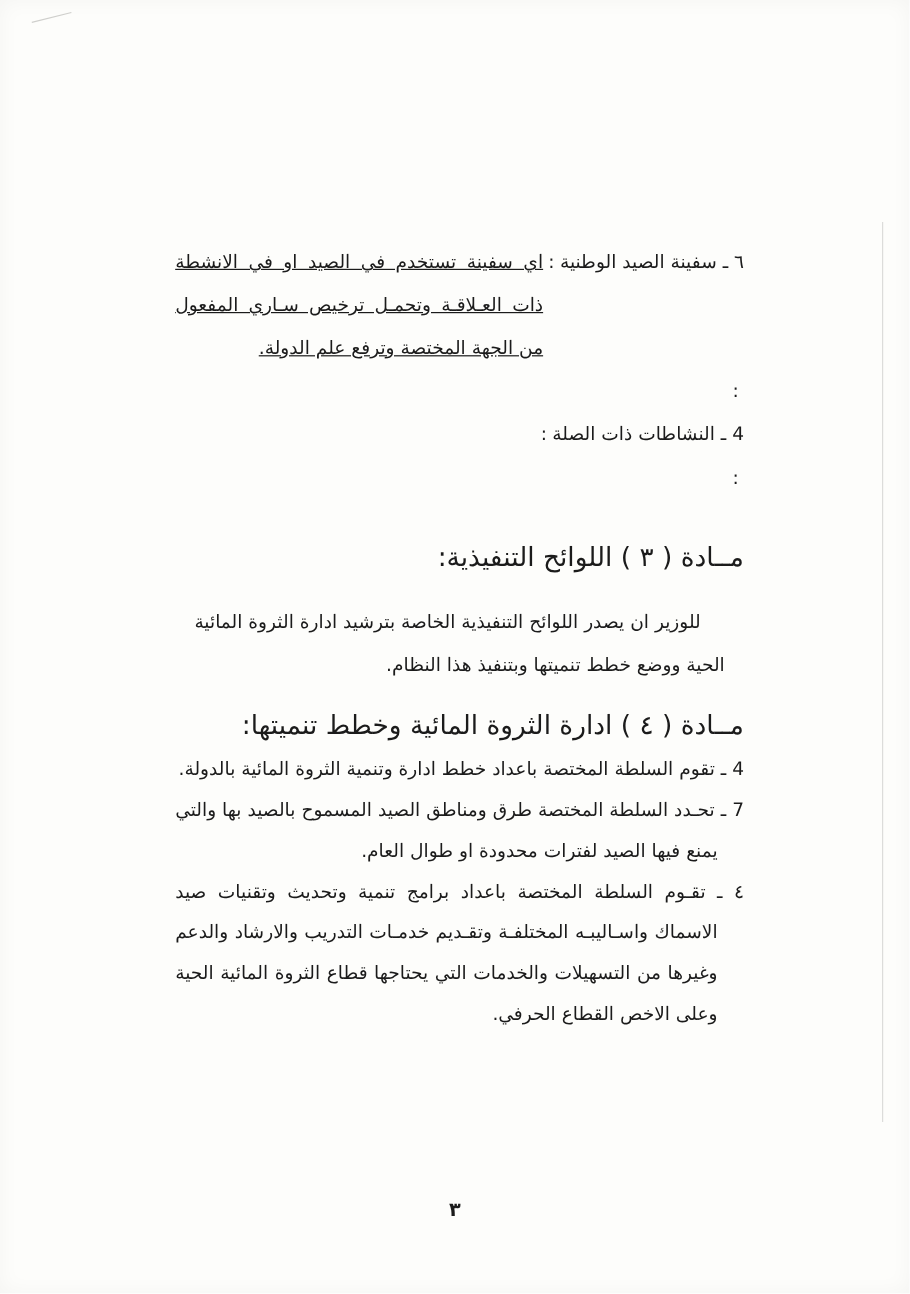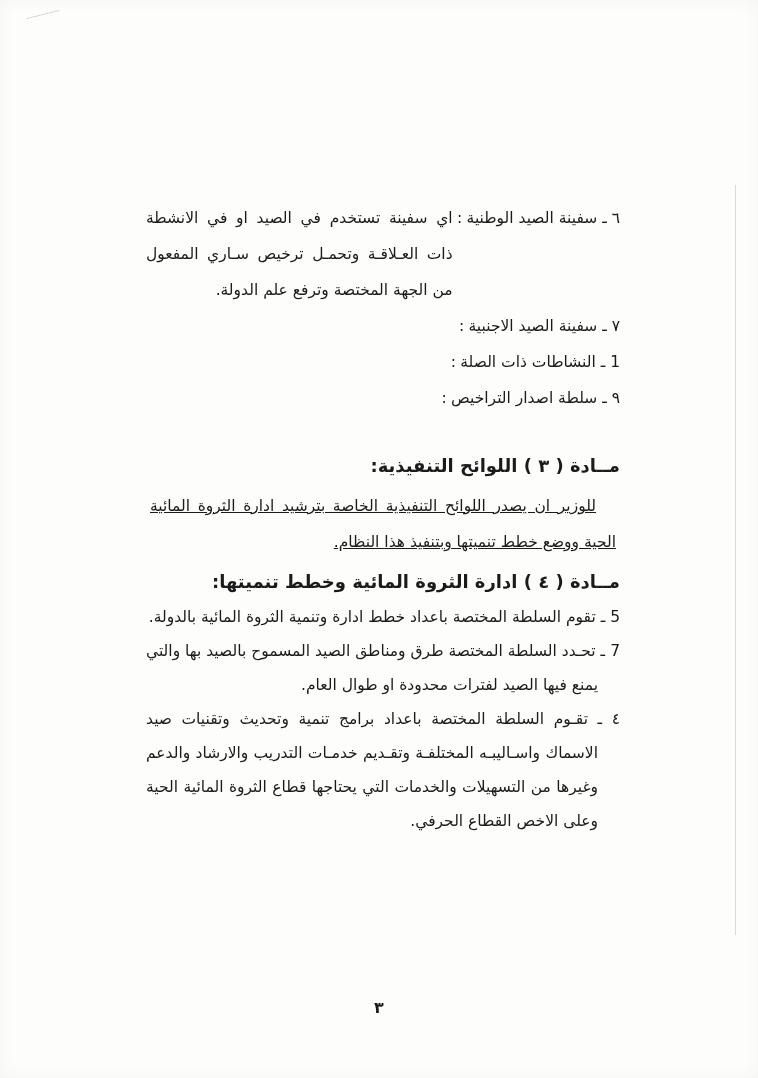--- a/index.html
+++ b/index.html
@@ -54,33 +54,33 @@
     font-weight: normal;
     white-space: nowrap;
   }
   .def-colon {
     flex: 0 0 14px;
     text-align: center;
   }
   .def-text {
     flex: 1 1 auto;
     text-align: justify;
+    text-decoration: underline;
   }
   .article-title {
     margin: 32px 0 0 0;
-    font-size: 18px;
-    font-weight: bold;
+    font-size: 22px;
+    font-weight: normal;
     line-height: 36px;
   }
   .article-body {
-    margin: 4px;
+    margin: 16px;
     text-indent: 20px;
     text-align: justify;
     line-height: 36px;
-    text-decoration: underline;
   }
   .article-title.second {
     margin-top: 0;
   }
   .items { margin-top: 0; }
   .list-item {
     margin: 0;
     padding-right: 22px;
     text-indent: -22px;
     text-align: justify;
@@ -108,43 +108,41 @@
 
     <div class="definitions">
 
       <div class="def-row">
         <div class="def-term">٦ ـ سفينة الصيد الوطنية</div>
         <div class="def-colon">:</div>
         <div class="def-text">اي سفينة تستخدم في الصيد او في الانشطة ذات العـلاقـة وتحمـل ترخيص سـاري المفعول من الجهة المختصة وترفع علم الدولة.</div>
       </div>
 
       <div class="def-row">
-        <div class="def-term">٧ ـ سفينة الصيد الاجنبية</div>
         <div class="def-colon">:</div>
       </div>
 
       <div class="def-row">
-        <div class="def-term">1 ـ النشاطات ذات الصلة</div>
+        <div class="def-term">4 ـ النشاطات ذات الصلة</div>
         <div class="def-colon">:</div>
       </div>
 
       <div class="def-row">
-        <div class="def-term">٩ ـ سلطة اصدار التراخيص</div>
         <div class="def-colon">:</div>
       </div>
 
     </div>
 
     <h2 class="article-title">مــادة ( ٣ ) اللوائح التنفيذية:</h2>
     <p class="article-body">للوزير ان يصدر اللوائح التنفيذية الخاصة بترشيد ادارة الثروة المائية الحية ووضع خطط تنميتها وبتنفيذ هذا النظام.</p>
 
     <h2 class="article-title second">مــادة ( ٤ ) ادارة الثروة المائية وخطط تنميتها:</h2>
 
     <div class="items">
-      <p class="list-item">5 ـ تقوم السلطة المختصة باعداد خطط ادارة وتنمية الثروة المائية بالدولة.</p>
+      <p class="list-item">4 ـ تقوم السلطة المختصة باعداد خطط ادارة وتنمية الثروة المائية بالدولة.</p>
       <p class="list-item">7 ـ تحـدد السلطة المختصة طرق ومناطق الصيد المسموح بالصيد بها والتي يمنع فيها الصيد لفترات محدودة او طوال العام.</p>
       <p class="list-item">٤ ـ تقـوم السلطة المختصة باعداد برامج تنمية وتحديث وتقنيات صيد الاسماك واسـاليبـه المختلفـة وتقـديم خدمـات التدريب والارشاد والدعم وغيرها من التسهيلات والخدمات التي يحتاجها قطاع الثروة المائية الحية وعلى الاخص القطاع الحرفي.</p>
     </div>
 
   </div>
 
   <div class="page-number">٣</div>
 </div>
 
 </body></html>

